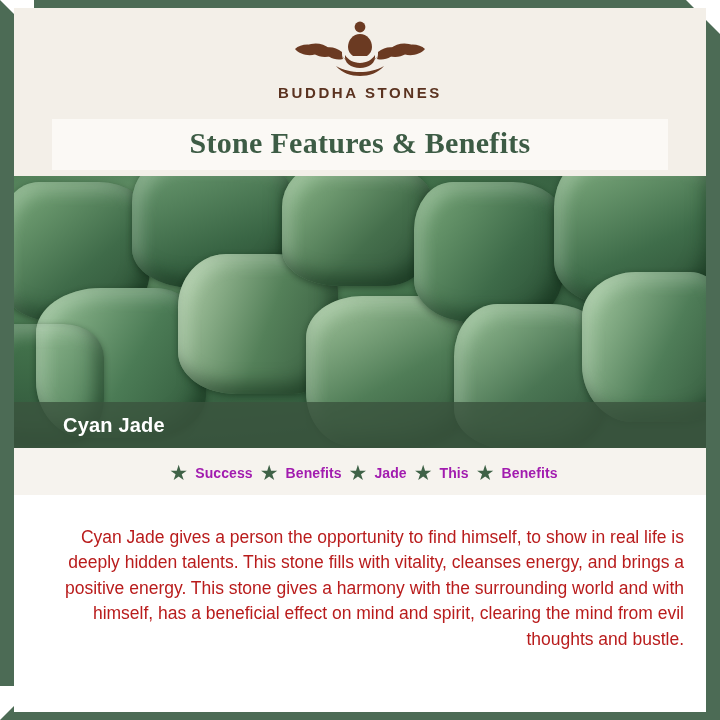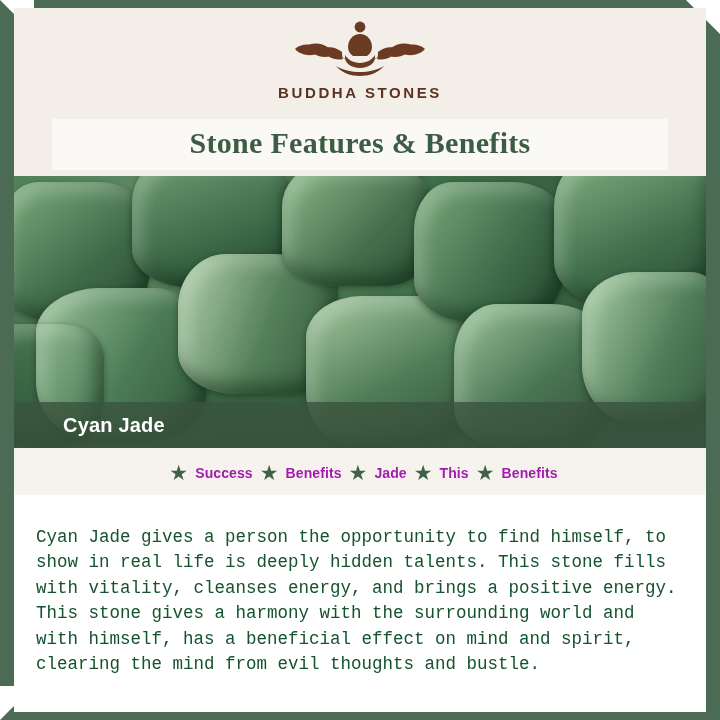--- a/index.html
+++ b/index.html
@@ -177,25 +177,25 @@
     letter-spacing: 0.1px;
   }
 
   
   .desc-wrap {
     background: #ffffff;
     padding: 12px 22px 0 22px;
   }
 
   .desc-text {
-    font-family: Liberation Mono, monospace;
+    font-family: Liberation Sans, sans-serif;
     font-size: 17.5px;
     line-height: 1.46;
-    color: #14532d;
-    text-align: left;
+    color: #b91c1c;
+    text-align: right;
   }
 
   .bottom-spacer {
     height: 44px;
   }
 </style>
 </head>
 <body>
 
 <div class="page">

